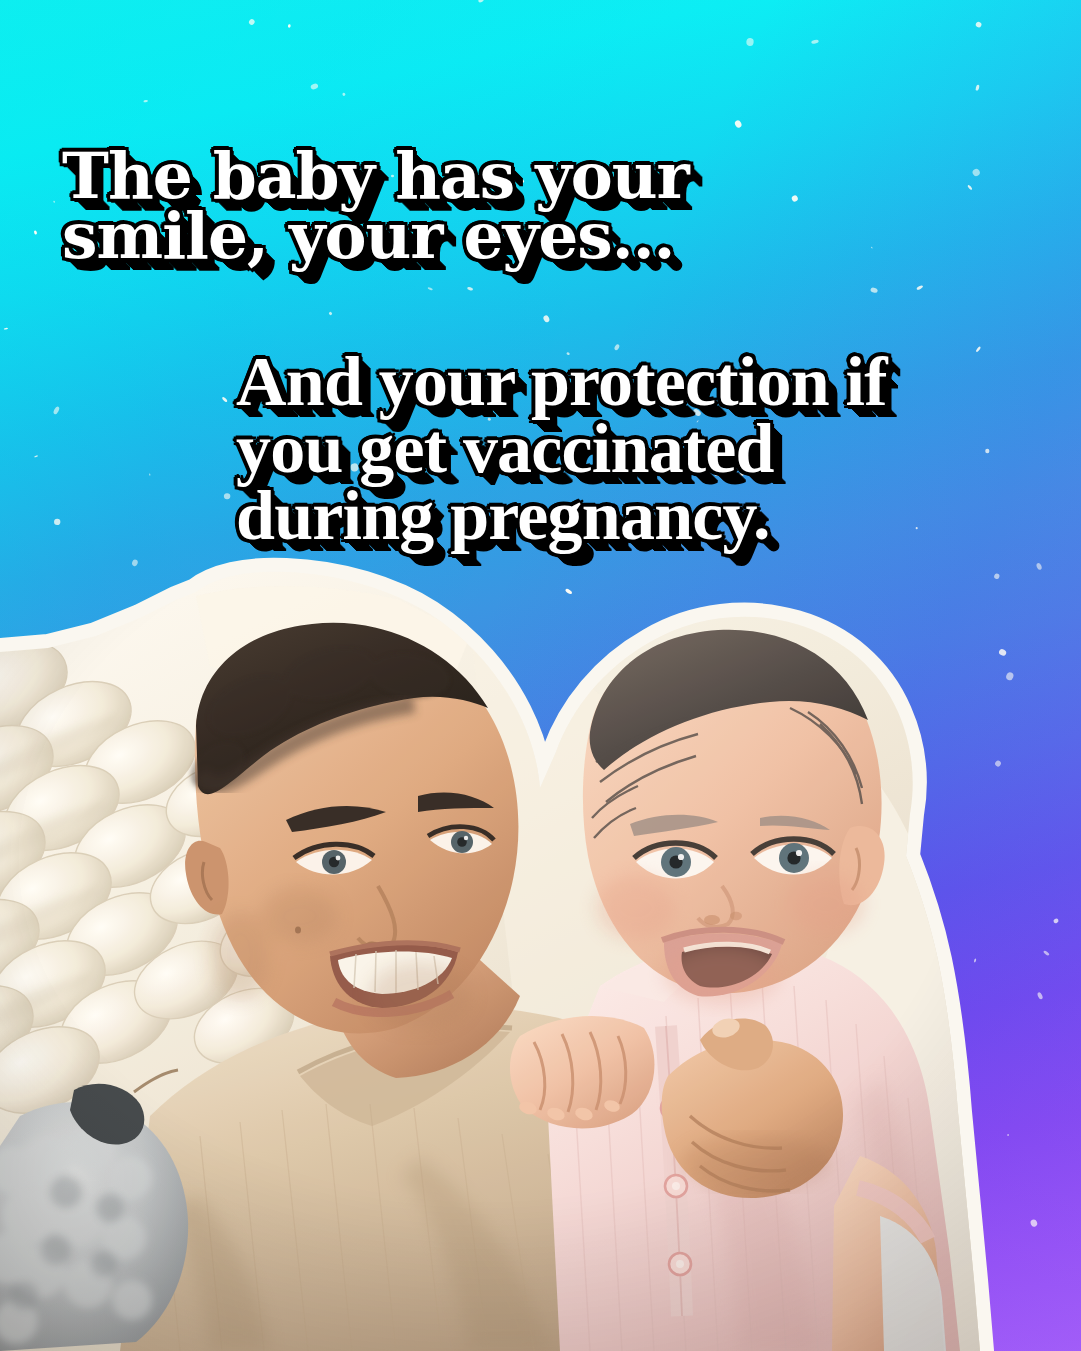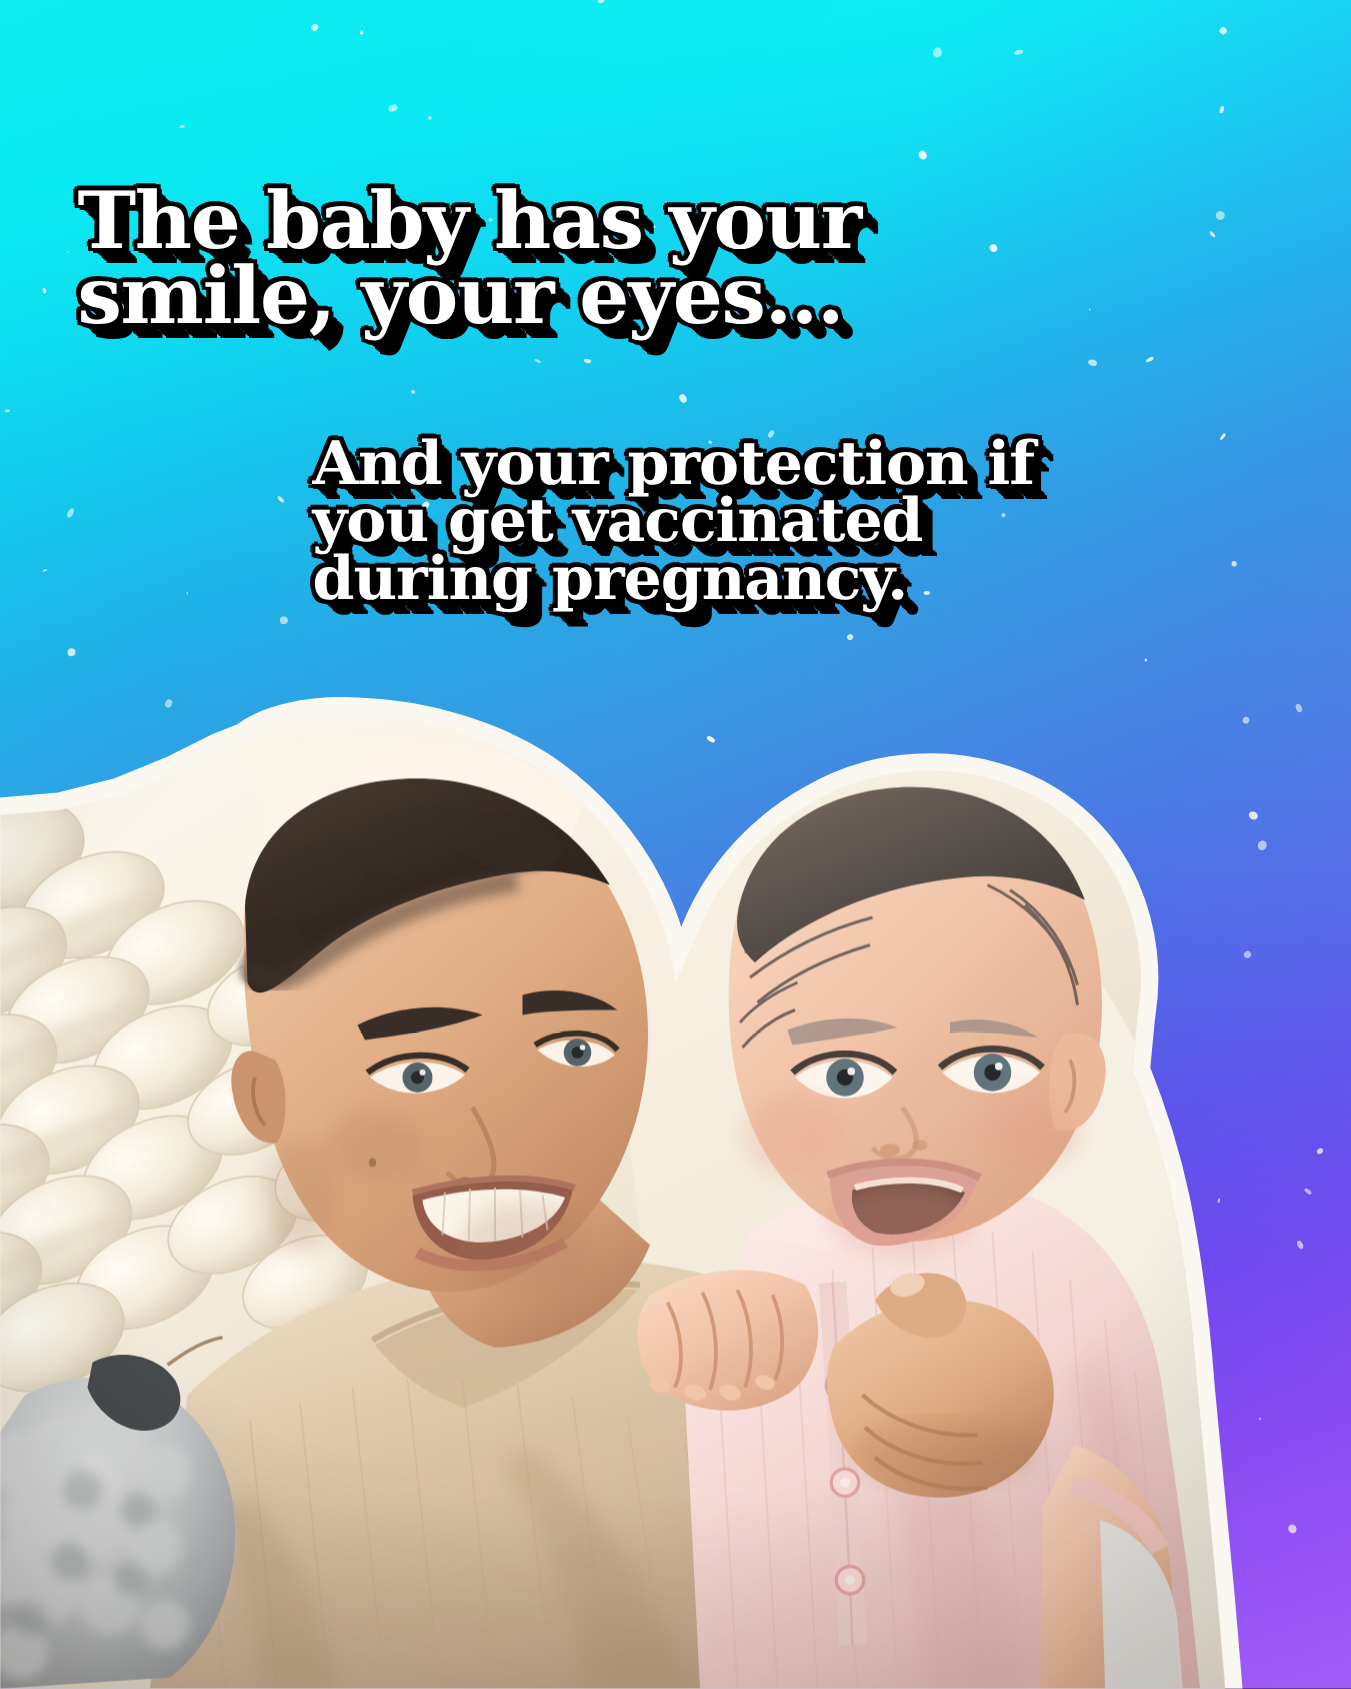--- a/index.html
+++ b/index.html
@@ -97,23 +97,24 @@
 
   
   #headline-primary {
     left:62px; top:146px;
     font-size:63px;
     letter-spacing:-1px;
   }
 
   
   #headline-secondary {
-    left:250px; top:348px;
-    font-size:48px;
+    left:236px; top:348px;
+    font-size:70px;
     letter-spacing:-0.8px;
+    font-family:Liberation Serif, serif;
   }
 
   .sr-only {
     position:absolute; width:1px; height:1px;
     overflow:hidden; clip:rect(0 0 0 0);
     white-space:nowrap;
   }
 </style>
 </head>
 <body>

